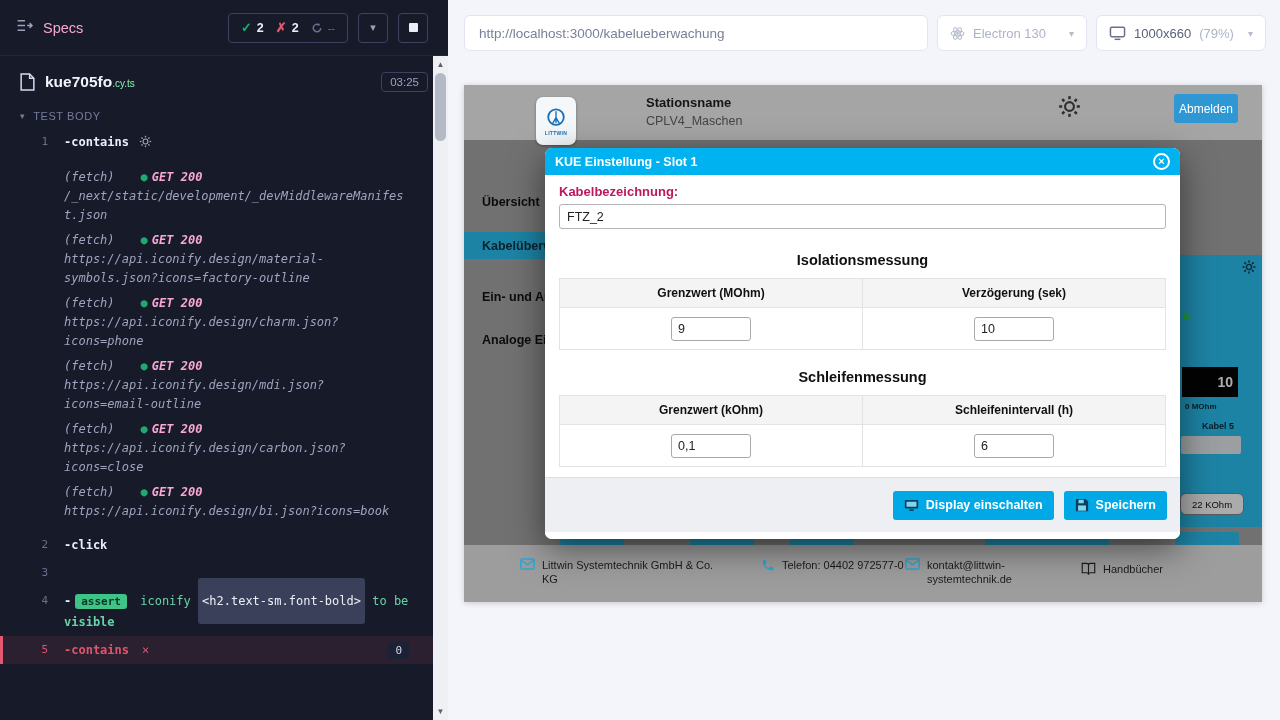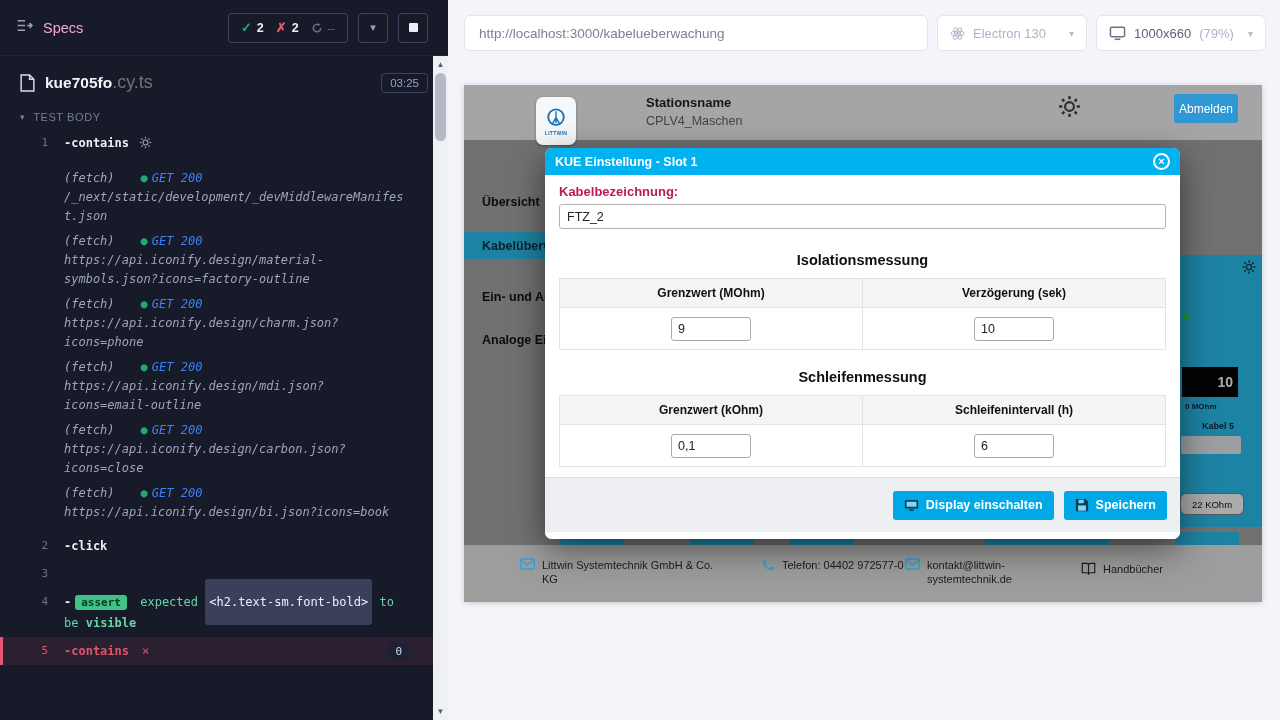--- a/index.html
+++ b/index.html
@@ -14,38 +14,38 @@
   .stats-box { margin-left:auto; display:flex; align-items:center; gap:12px; border:1px solid #3c4260; border-radius:4px; height:30px; padding:0 12px; }
   .stat { display:flex; align-items:center; gap:5px; font-size:12.5px; font-weight:bold; color:#eceef8; }
   .glyph-pass { color:#1fa971; font-size:13px; }
   .glyph-fail { color:#e45770; font-size:13px; }
   .pending-txt { color:#6a708e; font-weight:normal; font-size:11px; }
   .icon-btn { width:30px; height:30px; border:1px solid #3c4260; border-radius:4px; background:transparent; margin-left:10px; display:flex; align-items:center; justify-content:center; color:#9ba0bc; font-size:11px; }
   .stop-square { width:9px; height:9px; background:#eceef8; border-radius:1px; }
 
   .spec-header { display:flex; align-items:center; padding:16px 20px 10px 20px; }
   .spec-name { font-size:15.5px; font-weight:bold; color:#f3f4fa; margin-left:10px; }
-  .spec-ext { color:#737373; font-weight:normal; font-size:18px; }
+  .spec-ext { color:#86efac; font-weight:normal; font-size:10px; }
   .duration-pill { margin-left:auto; border:1px solid #3c4260; border-radius:4px; color:#9aa0c0; font-size:11.5px; padding:3px 8px; }
 
   .testbody-row { display:flex; align-items:center; gap:8px; padding:8px 20px 6px; color:#767c9e; font-size:11px; letter-spacing:0.6px; cursor:pointer; }
   .tb-chev { font-size:9px; color:#767c9e; }
 
   .cmd-log { width:433px; font-family:"DejaVu Sans Mono", monospace; font-size:12px; color:#9fa4bf; }
   .cmd-row { display:flex; padding:4px 0; cursor:pointer; }
   .num { width:64px; padding-right:16px; text-align:right; color:#6a708e; font-size:11px; line-height:20px; flex:none; }
   .cmd-body { flex:1; padding-right:24px; line-height:20px; }
   .cmd-name { color:#eceef8; font-weight:bold; }
   .cmd-arg { margin-left:13px; color:#9fa4bf; }
   .gear-sm { vertical-align:-2px; margin-left:10px; }
 
   .fetch-entry { margin:6px 0; font-style:italic; line-height:19px; }
   .fetch-label { color:#9fa4bf; }
   .dot { color:#1fa971; margin:0 4px 0 26px; font-style:normal; }
-  .fetch-status { color:#3b82f6; font-weight:normal; }
+  .fetch-status { color:#f9a8d4; font-weight:bold; }
   .fetch-url { overflow-wrap:break-word; word-break:break-word; }
 
   .assert-badge { font-style:normal; background:#3ec487; color:#0b3723; font-weight:bold; font-size:11px; padding:1px 6px; border-radius:3px; margin:0 6px 0 4px; }
   .assert-msg { color:#69d3a7; }
   .el-pill { background:#3a4059; color:#eceef8; border-radius:3px; padding:16px 4px; }
   .b { font-weight:bold; }
 
   .row-failed { background:rgba(228,87,112,0.10); border-left:3px solid #e45770; }
   .row-failed .num { width:61px; color:#e0556d; }
   .fail-body { display:flex; align-items:center; }
@@ -226,21 +226,21 @@
     </div>
 
     <div class="cmd-row">
       <div class="num">3</div>
     </div>
 
     <div class="cmd-row">
       <div class="num">4</div>
       <div class="cmd-body">
         <span class="cmd-name">-</span><span class="assert-badge">assert</span>
-        <span class="assert-msg">expected</span>
+        <span class="assert-msg">iconify</span>
         <span class="el-pill">&lt;h2.text-sm.font-bold&gt;</span>
         <span class="assert-msg">to be</span>
         <span class="assert-msg b">visible</span>
       </div>
     </div>
 
     <div class="cmd-row row-failed">
       <div class="num">5</div>
       <div class="cmd-body fail-body">
         <span class="fail-text">-contains</span>

